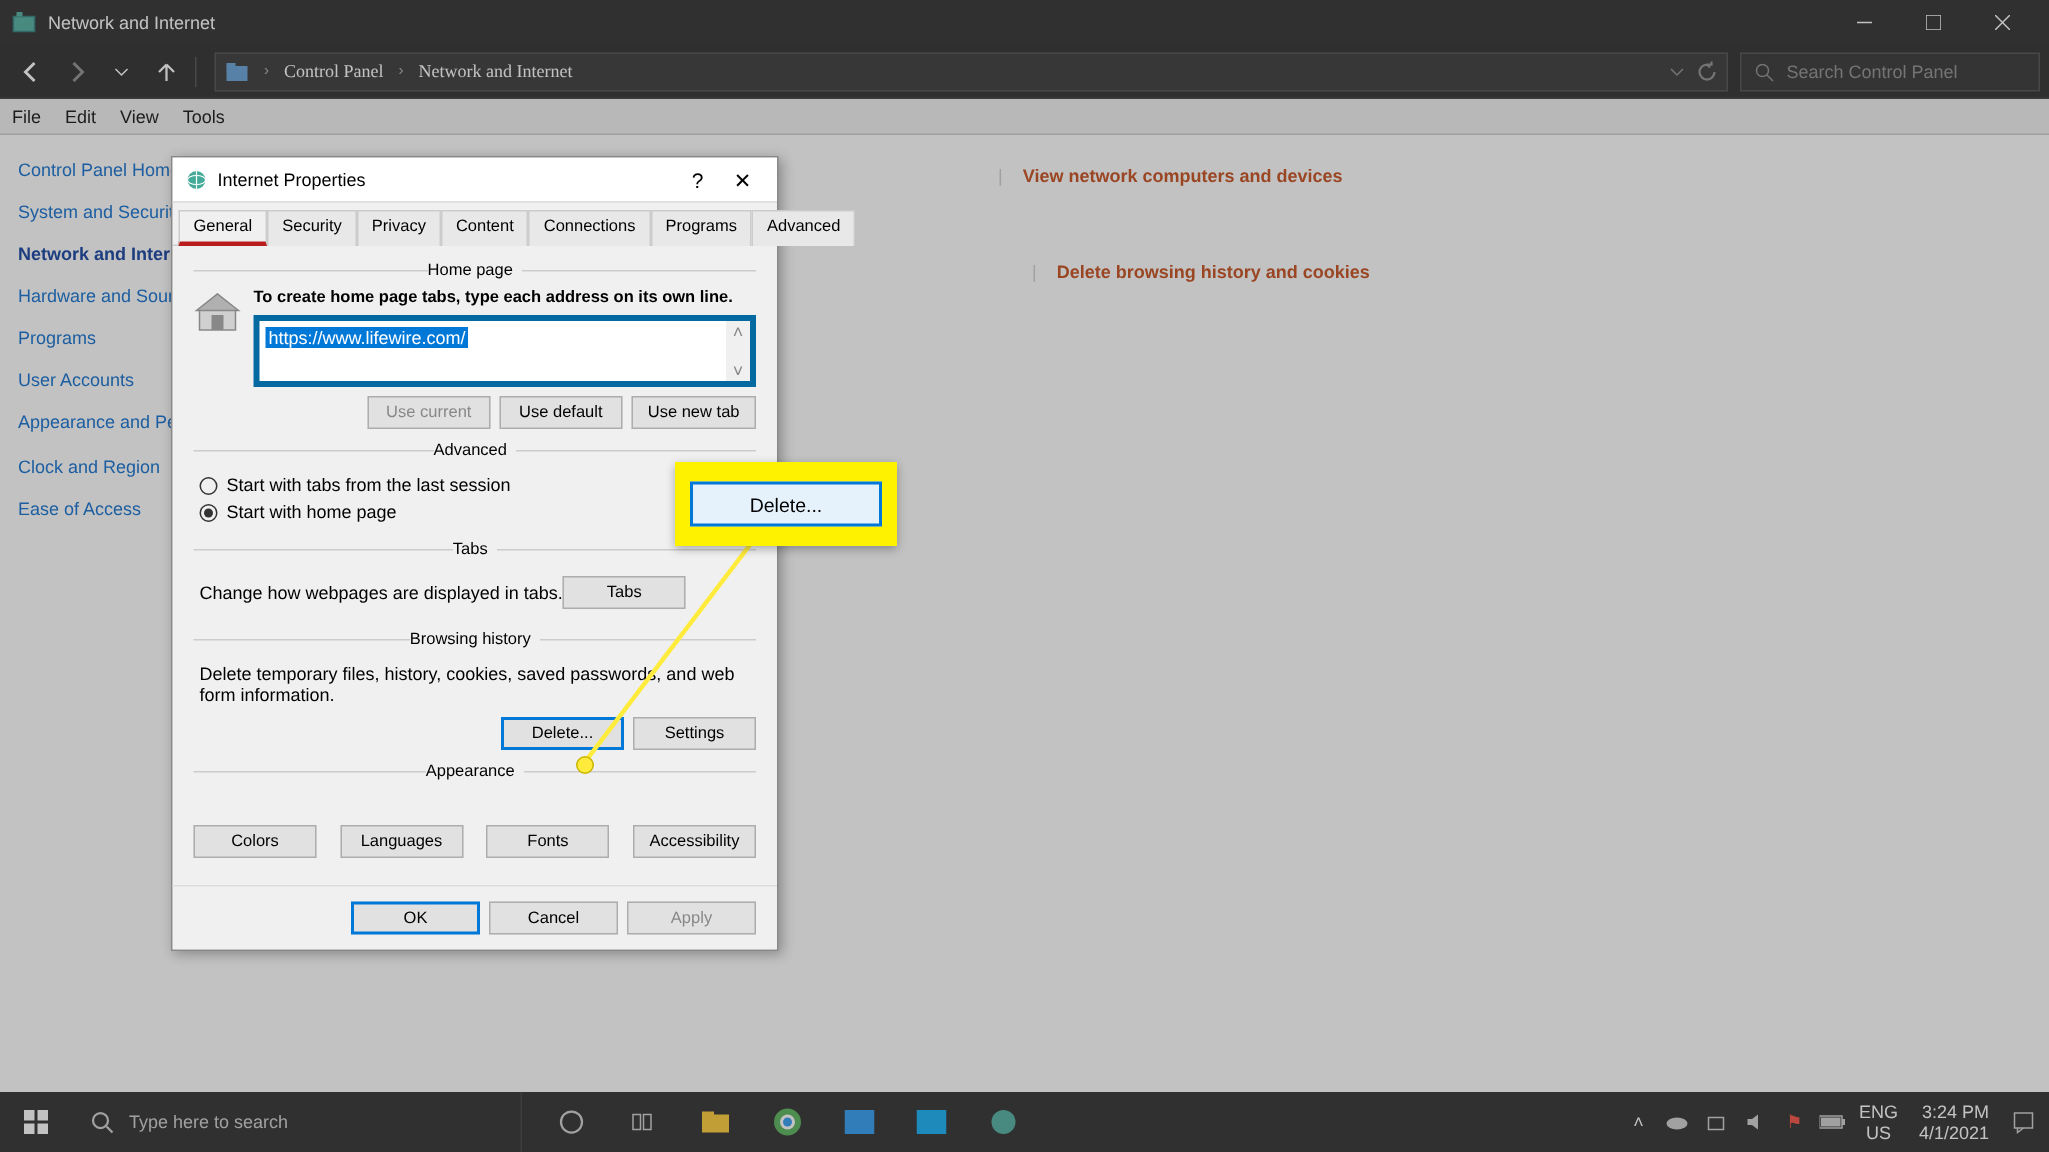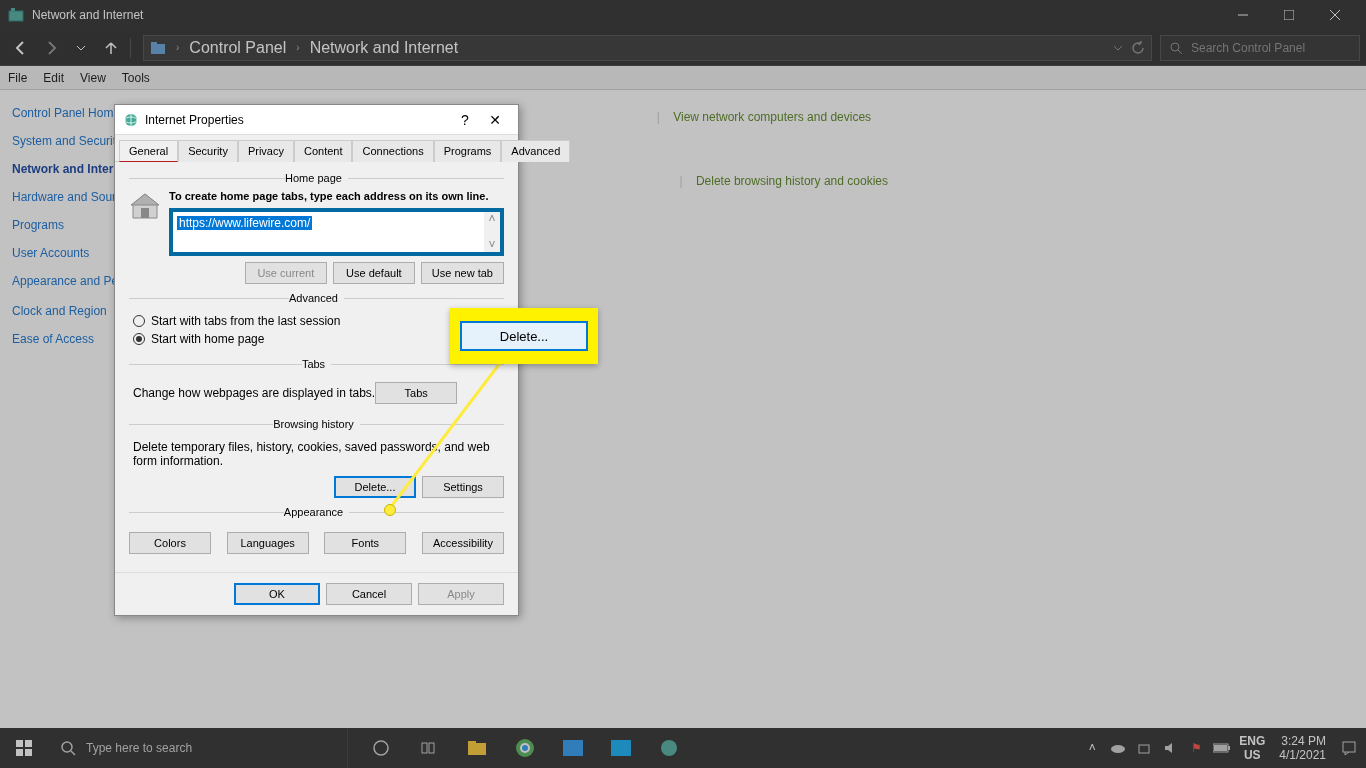--- a/index.html
+++ b/index.html
@@ -14,63 +14,63 @@
 .titlebar .title { flex:1; font-size:12px; }
 .titlebar .win-btns { display:flex; }
 .titlebar .win-btn { width:46px; height:30px; display:flex; align-items:center; justify-content:center; color:#fff; }
 .titlebar .win-btn svg { width:10px; height:10px; }
 
 
 .navbar { height:36px; background:#1e1e1e; display:flex; align-items:center; color:#fff; padding:0 6px; border-bottom:1px solid #333; }
 .nav-btn { width:30px; height:30px; display:flex; align-items:center; justify-content:center; color:#fff; }
 .nav-sep { width:1px; height:20px; background:#444; margin:0 4px; }
 .address { flex:1; display:flex; align-items:center; margin:0 8px; height:26px; border:1px solid #444; background:#2a2a2a; padding:0 6px; gap:6px;}
-.address .crumb { color:#fff; font-size:16px; }
+.address .crumb { color:#fff; font-size:12px;font-family:Liberation Serif, serif; }
 .address .chev { color:#aaa; margin:0 4px; font-size:10px;}
 .address .dd { margin-left:auto; display:flex; gap:8px; align-items:center;}
 .searchbox { width:200px; height:26px; border:1px solid #444; background:#252525; display:flex; align-items:center; padding:0 8px; color:#888; gap:8px;}
 
 
 .menubar { height:24px; background:#f0f0f0; display:flex; align-items:center; padding:0 8px; gap:16px; color:#000; border-bottom:1px solid #ccc;}
 .menubar span { font-size:12px; }
 
 
 .body-area { position:absolute; top:90px; left:0; right:0; bottom:40px; background:#fff; display:flex; }
 .sidebar { width:200px; padding:16px 12px; }
 .sidebar .link { color:#0066cc; font-size:12px; margin-bottom:14px; cursor:pointer; white-space:nowrap; }
 .sidebar .link.bold { font-weight:bold; color:#003399; }
 .main { flex:1; padding:20px; }
-.main .toplink { color:#4d7c0f; font-size:12px; display:inline-block; margin-bottom:30px;}
+.main .toplink { color:#c2410c; font-size:12px; display:inline-block; margin-bottom:30px;font-weight:bold;}
 .main .rowlinks { margin-bottom:20px;}
 .main .sep { color:#ccc; margin:0 10px;}
 
 
 .dialog { position:absolute; left:114px; top:104px; width:405px; background:#a3a3a3; border:1px solid #888; box-shadow:2px 2px 8px rgba(0,0,0,0.3); z-index:10; }
 .dlg-title { height:30px; display:flex; align-items:center; padding:0 8px; background:#fff; border-bottom:1px solid #ddd;}
 .dlg-title .t { flex:1; font-size:12px;}
 .dlg-title .btn { width:30px; text-align:center; font-size:14px;}
 .tabs { display:flex; background:#f0f0f0; border-bottom:1px solid #ccc; padding:4px 4px 0 4px; gap:0;}
 .tab { padding:4px 9px; font-size:11px; border:1px solid #ccc; border-bottom:none; background:#f0f0f0; position:relative; top:1px;}
-.tab.active { background:#f0f0f0; border-bottom:1px solid #b91c1c; z-index:1;}
+.tab.active { background:#f0f0f0; border-bottom:3px solid #b91c1c; z-index:1;}
 .tab:not(.active) { background:#e8e8e8; }
 .dlg-body { padding:10px 14px; background:#f0f0f0; }
 fieldset.fs { border:1px solid #ccc; border-left:none; border-right:none; border-bottom:none; padding:6px 0 0 0; margin-bottom:8px;}
 fieldset.fs legend { font-size:11px; padding-right:6px;text-align:center;}
 .dlg-body .hint { font-size:11px; margin-left:40px; margin-bottom:6px;}
 .homepage-row { display:flex; gap:8px; align-items:flex-start;}
 .house-icon { width:32px; height:32px; flex-shrink:0;}
 .url-box { flex:1; border:4px solid #0369a1; background:#fff; height:48px; padding:4px; font-size:11px; position:relative;}
 .url-box .url { background:#0078d7; color:#fff; padding:0 2px; display:inline-block;}
 .url-box .scroll { position:absolute; right:0; top:0; bottom:0; width:16px; background:#f0f0f0; display:flex; flex-direction:column; justify-content:space-between; align-items:center; font-size:8px; color:#888;}
 .btn-row { display:flex; gap:6px; justify-content:flex-end; margin-top:6px;}
 .winbtn { min-width:86px; height:22px; border:1px solid #adadad; background:#e1e1e1; font-size:11px; padding:0 10px; cursor:pointer;}
 .winbtn:disabled { color:#888; }
 .winbtn.small { min-width:82px;}
 .winbtn.primary { border:2px solid #0078d7; }
-.radio-row { font-size:11px; margin:4px 4px; display:flex; align-items:center; gap:6px;}
+.radio-row { font-size:11px; margin:4px 4px; display:flex; align-items:flex-end; gap:6px;}
 .radio-dot { width:12px; height:12px; border:1px solid #333; border-radius:50%; display:inline-flex; align-items:center; justify-content:center;}
 .radio-dot.checked::after { content:""; width:6px; height:6px; background:#333; border-radius:50%;}
 .check-row { font-size:11px; margin:6px 4px; display:flex; align-items:center; gap:6px;}
 .check-box { width:12px; height:12px; border:1px solid #333; display:inline-block;}
 .tabs-desc { font-size:11px; margin:6px 4px; display:flex; align-items:center; justify-content:flex-start;}
 .dlg-footer { display:flex; justify-content:flex-end; gap:6px; padding:10px 14px; background:#f0f0f0; border-top:1px solid #ddd;}
 
 
 .callout { position:absolute; left:450px; top:308px; width:148px; height:56px; background:#fff200; display:flex; align-items:center; justify-content:center; z-index:20; box-shadow:0 2px 6px rgba(0,0,0,0.3);}
 .callout .inner { width:128px; height:30px; border:2px solid #0078d7; background:#e5f1fb; display:flex; align-items:center; justify-content:center; font-size:13px;}
@@ -287,21 +287,21 @@
       <legend>Browsing history</legend>
       <div style="font-size:12px; margin:4px 4px 8px 4px;">Delete temporary files, history, cookies, saved passwords, and web form information.</div>
       <div class="btn-row">
         <button class="winbtn small primary">Delete...</button>
         <button class="winbtn small">Settings</button>
       </div>
     </fieldset>
 
     <fieldset class="fs">
       <legend>Appearance</legend>
-      <div class="btn-row" style="justify-content:space-between; margin-top:8px;">
+      <div class="btn-row" style="justify-content:space-between; margin-top:24px;">
         <button class="winbtn small">Colors</button>
         <button class="winbtn small">Languages</button>
         <button class="winbtn small">Fonts</button>
         <button class="winbtn small">Accessibility</button>
       </div>
     </fieldset>
   </div>
   <div class="dlg-footer">
     <button class="winbtn primary">OK</button>
     <button class="winbtn">Cancel</button>
@@ -394,21 +394,21 @@
         </svg>
       </span>
     <span class="tray-icon" style="color:#f44336;">⚑</span>
     <span class="tray-icon">
         <svg width="18" height="10" viewBox="0 0 18 10">
           <rect x="0" y="1" width="15" height="8" fill="none" stroke="#ccc"></rect>
           <rect x="15" y="3" width="2" height="4" fill="#ccc"></rect>
           <rect x="1" y="2" width="13" height="6" fill="#ccc"></rect>
         </svg>
       </span>
-    <div style="text-align:center; line-height:1.2;font-weight:bold;">
+    <div style="text-align:center; line-height:1.2;">
       <div>ENG</div>
       <div>US</div>
     </div>
     <div class="tb-clock">
       <div>3:24 PM</div>
       <div>4/1/2021</div>
     </div>
     <span class="tray-icon">
         <svg width="16" height="16" viewBox="0 0 16 16">
           <rect x="2" y="2" width="12" height="10" fill="none" stroke="#ccc"></rect>

